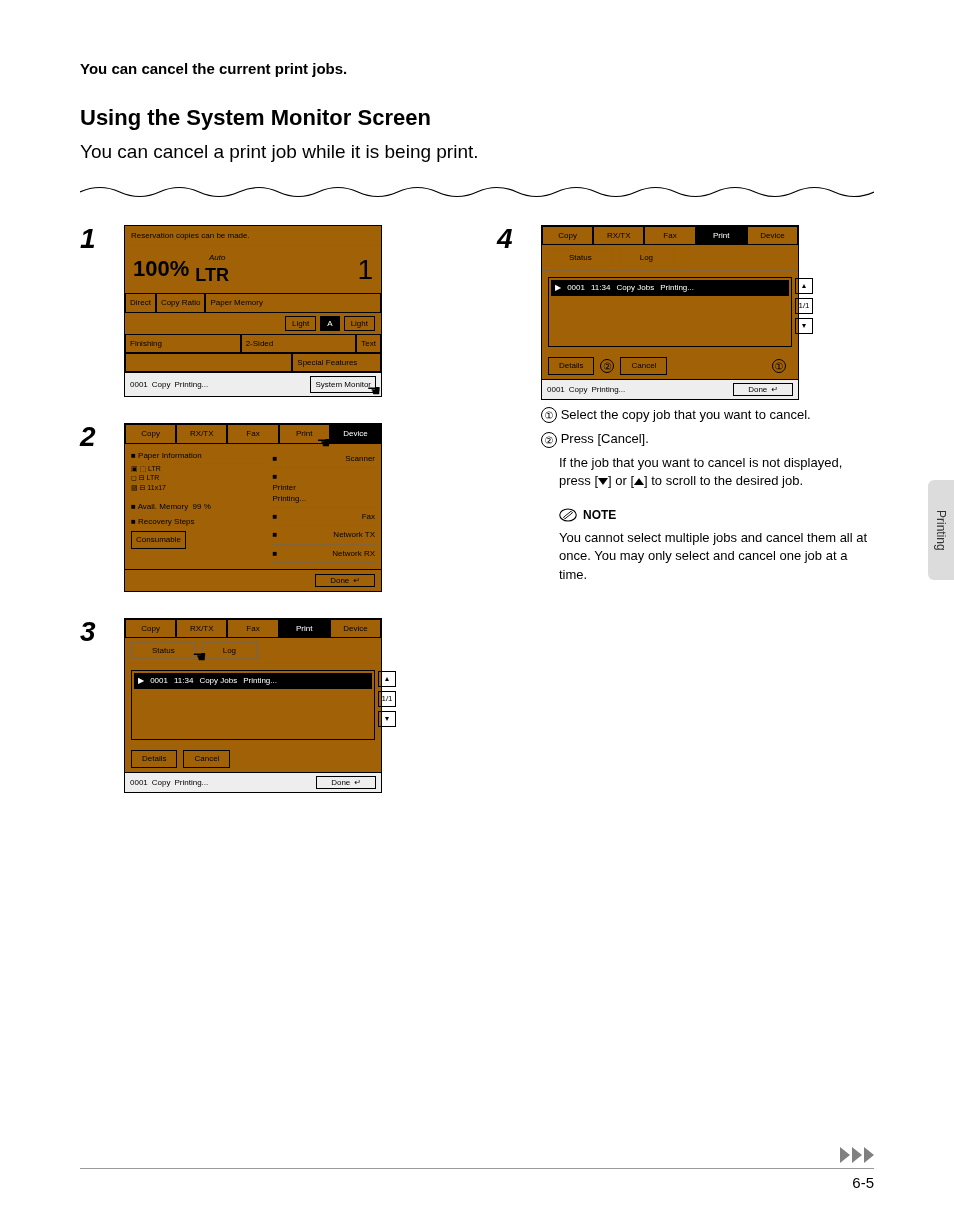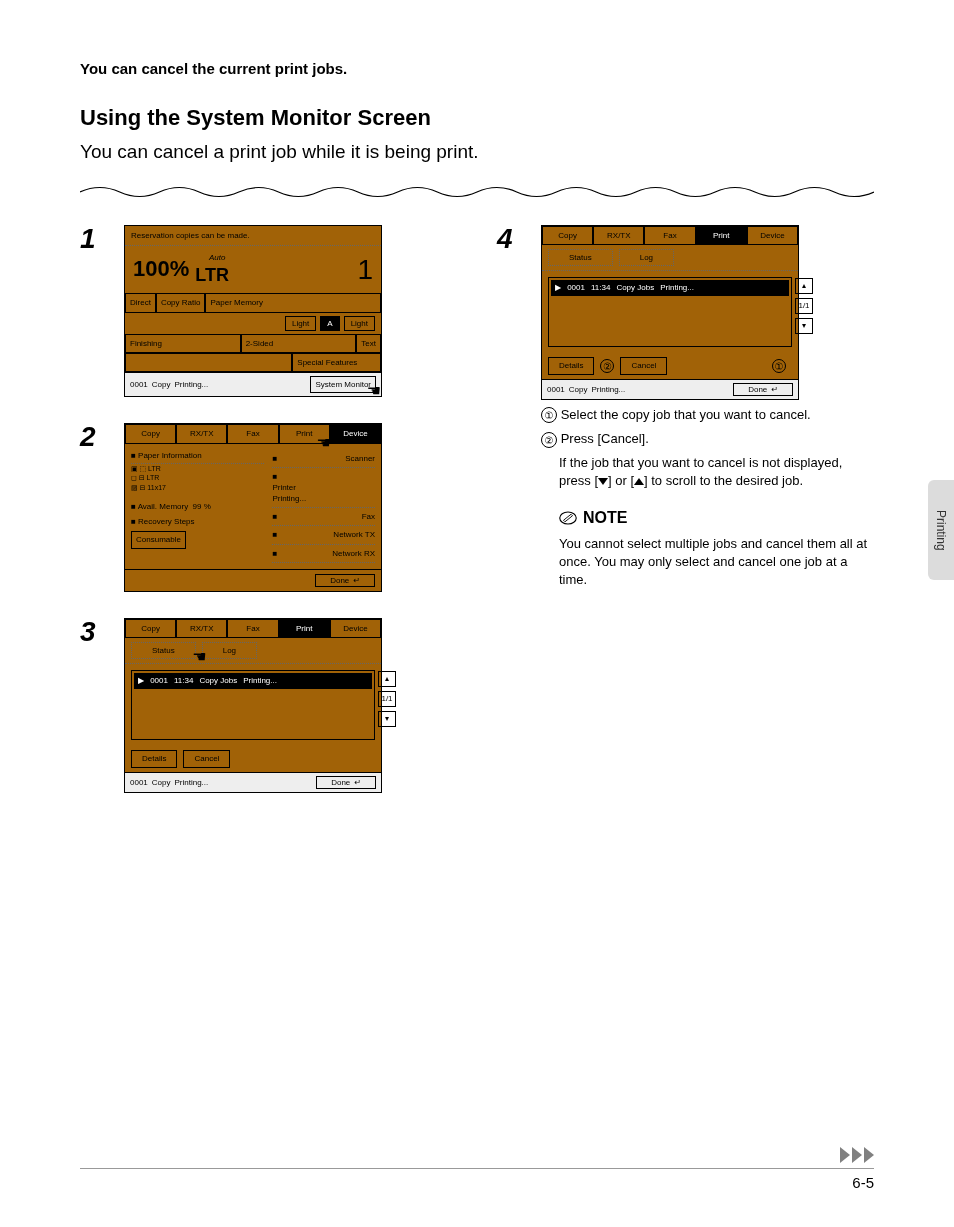--- a/index.html
+++ b/index.html
@@ -54,21 +54,21 @@
   .jobside .sbtn { border: 1px solid #000; width: 18px; height: 16px; font-size: 8px; text-align: center; line-height: 14px; }
   .jobbtns { display: flex; gap: 6px; padding: 4px 6px; }
   .jobbtn { border: 1px solid #000; padding: 2px 10px; font-size: 8px; position: relative; }
   .circ-num { display: inline-block; border: 1px solid #000; border-radius: 50%; width: 14px; height: 14px; font-size: 10px; text-align: center; line-height: 13px; vertical-align: middle; }
   .circ-num-big { width: 16px; height: 16px; line-height: 15px; }
   .step4-text { margin-top: 6px; }
   .step4-text p { margin-bottom: 6px; }
   .note-row { display: flex; align-items: center; gap: 6px; margin-top: 16px; margin-left: 18px; }
   .note-icon { width: 18px; height: 14px; }
   .note-icon svg { width: 18px; height: 14px; display: block; }
-  .note-label { font-size: 16px; font-weight: 700; }
+  .note-label { font-size: 12px; font-weight: 700; }
   .note-text { font-size: 13px; margin-top: 6px; margin-left: 18px; line-height: 1.4; }
   .side-tab { position: absolute; right: 0; top: 480px; width: 26px; height: 100px; background: #dcdcdc; border-top-left-radius: 6px; border-bottom-left-radius: 6px; display: flex; align-items: center; justify-content: center; }
   .side-tab span { writing-mode: vertical-rl; font-size: 12px; color: #333; }
   .pager-row { position: absolute; right: 80px; bottom: 64px; display: flex; align-items: center; gap: 2px; }
   .pager-tri { width: 0; height: 0; border-top: 8px solid transparent; border-bottom: 8px solid transparent; border-left: 10px solid #808080; }
   .page-num { position: absolute; right: 80px; bottom: 36px; font-size: 15px; }
   .footer-rule { position: absolute; left: 80px; right: 80px; bottom: 58px; height: 1px; background: #999; }
   .tri-down { display: inline-block; width: 0; height: 0; border-left: 5px solid transparent; border-right: 5px solid transparent; border-top: 7px solid #000; vertical-align: middle; }
   .tri-up { display: inline-block; width: 0; height: 0; border-left: 5px solid transparent; border-right: 5px solid transparent; border-bottom: 7px solid #000; vertical-align: middle; }
   .pos-rel { position: relative; }

